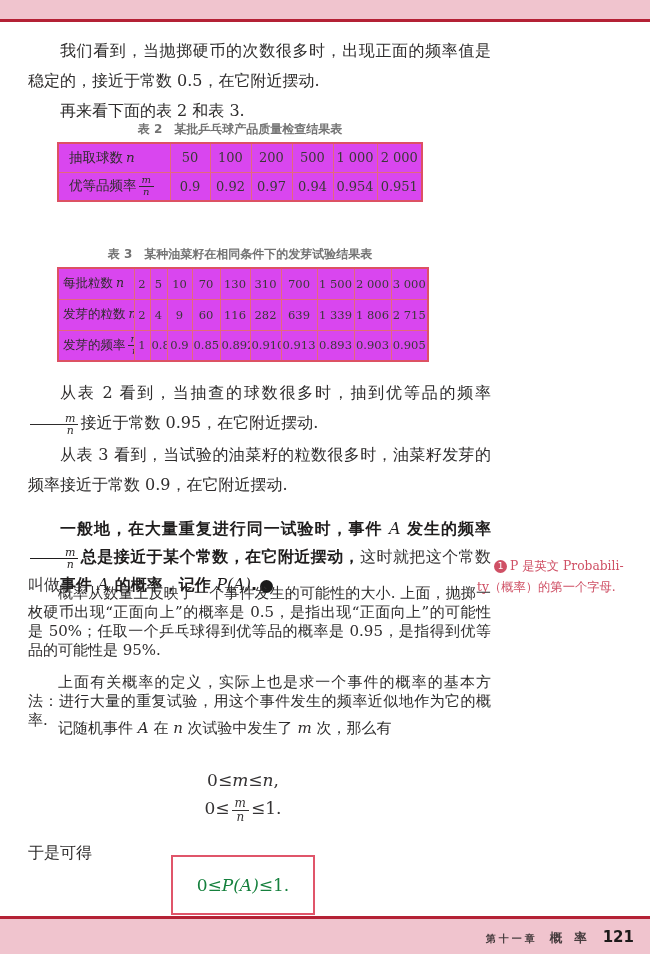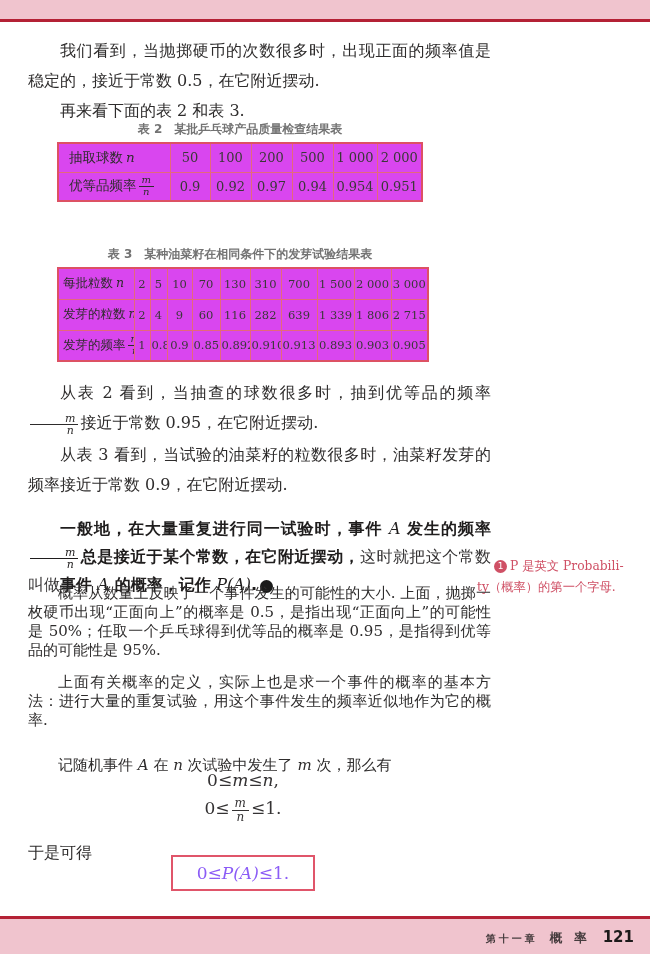--- a/index.html
+++ b/index.html
@@ -60,29 +60,29 @@
   .note-marker{background:#cf5065;}
   
   .margin-note{position:absolute;left:477px;top:556px;width:170px;
     color:#cf5065;font-size:12.3px;line-height:21px;}
   .note-line.line1{padding-left:14px;}
   
   .formula{position:absolute;left:28px;width:430px;text-align:center;
     font-size:17px;color:#343233;margin:0;}
   .formula .frac{font-size:12px;}
   .fbox-wrap{position:absolute;left:28px;width:430px;text-align:center;margin:0;}
-  .fbox{display:inline-block;border:2px solid #e0556a;padding:6px 24px;
-    font-size:17px;color:#8b5cf6;background:#fff;}
+  .fbox{display:inline-block;border:2px solid #e0556a;padding:18px 24px;
+    font-size:17px;color:#15803d;background:#fff;}
   
   .p1{top:36px;} .p2{top:96px;}
   .t2title{top:121px;} .t3title{top:246px;}
   .obs1{top:378px;} .obs2{top:440px;}
   .defp{top:515px;}
   .meaning{top:584px;} .method{top:673px;}
-  .record{top:756px;}
+  .record{top:719px;}
   .f1{top:770px;} .f2{top:797px;}
   .thus{top:838px;text-indent:0;}
   .fboxp{top:855px;}
 </style>
 </head>
 <body>
 
 <div class="band-top"></div>
 
 <p class="abs body-text p1"><span>我们看到，当抛掷硬币的次数很多时，出现正面的频率值是稳定的，接近于常数 0.5，在它附近摆动.</span></p>

